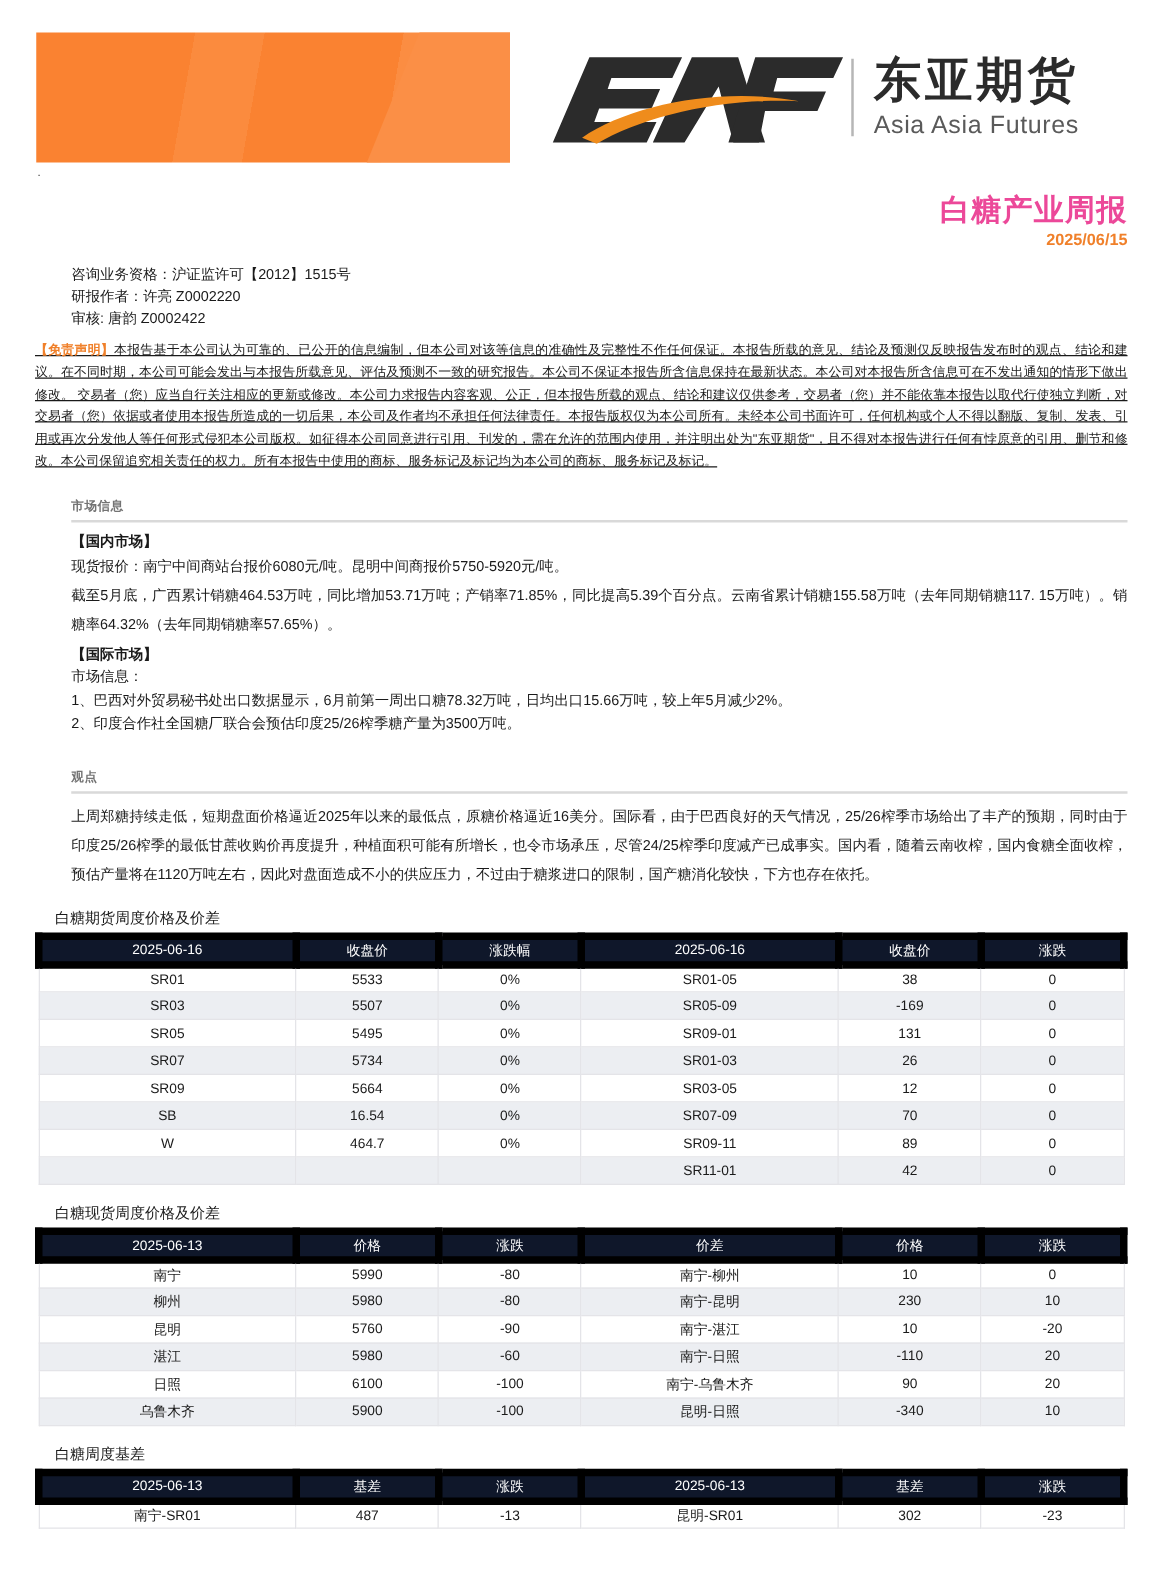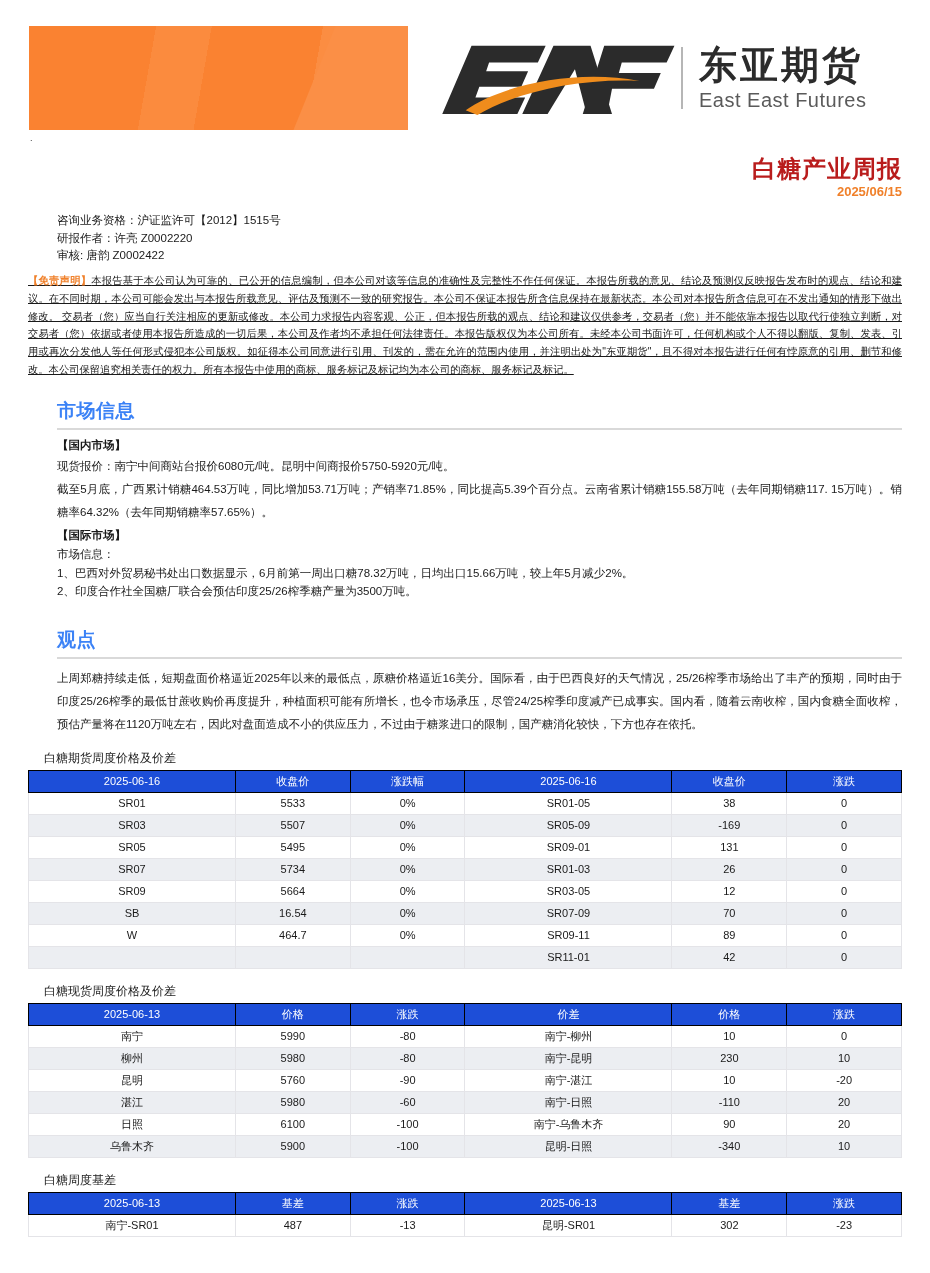--- a/index.html
+++ b/index.html
@@ -47,21 +47,21 @@
     display: flex;
     align-items: center;
     height: 100px;
   }
   .logo-mark { width: 245px; height: 80px; display:block; }
   .logo-div {
     width: 2px; height: 62px;
     background: #b6b6b6;
     margin: 0 16px 0 6px;
   }
-  .logo-cn-wrap { display:flex; flex-direction:column; justify-content:center; }
+  .logo-cn-wrap { display:flex; flex-direction:column; justify-content:center;text-align:center; }
   .logo-cn {
     font-family: "Liberation Sans", "DejaVu Sans", sans-serif;
     font-size: 38px;
     font-weight: 700;
     letter-spacing: 3px;
     color: #2b2b2b;
     line-height: 1;
   }
   .logo-en {
     font-size: 20px;
@@ -76,21 +76,21 @@
     font-size: 9px; color:#333;
   }
 
   
   .report-title-block {
     text-align: right;
     padding-right: 28px;
     margin-top: 8px;
   }
   .report-title {
-    color: #b91c1c;
+    color: #ec4899;
     font-size: 24px;
     font-weight: 700;
     letter-spacing: 1px;
     line-height: 1.1;
   }
   .report-date {
     color: #f0802a;
     font-size: 13px;
     font-weight: 700;
     margin-top: 3px;
@@ -116,22 +116,22 @@
     text-decoration: underline;
   }
   .disclaimer .tag {
     color: #f0802a;
     font-weight: 700;
   }
 
   
   .section { margin: 20px 28px 0 28px; }
   .section-head {
-    color: #3b82f6;
-    font-size: 19px;
+    color: #737373;
+    font-size: 10px;
     font-weight: 700;
     padding-left: 29px;
     letter-spacing: 0.5px;
   }
   .section-rule {
     height: 2px;
     background: #d9d9d9;
     margin: 4px 0 8px 29px;
   }
   .sub-head {
@@ -157,26 +157,26 @@
     margin-bottom: 3px;
     color: #1a1a1a;
   }
   table.dt {
     width: 100%;
     border-collapse: collapse;
     font-size: 11px;
     table-layout: fixed;
   }
   table.dt th {
-    background: #1d4ed8;
+    background: #0f172a;
     color: #ffffff;
     font-weight: 400;
     height: 22px;
     text-align: center;
-    border: 1px solid #000000;
+    border: 6px solid #000000;
     font-size: 11px;
   }
   table.dt td {
     height: 22px;
     text-align: center;
     border: 1px solid #e4e4e8;
     color: #1a1a1a;
   }
   table.dt tbody tr:nth-child(odd) td { background: #ffffff; }
   table.dt tbody tr:nth-child(even) td { background: #eceef2; }
@@ -195,21 +195,21 @@
       <g fill="#2b2b2b">
         <polygon points="42,8 118,8 110,25 60,25 57,34 100,34 93,50 50,50 46,61 97,61 89,78 12,78"></polygon>
         <polygon points="126,8 164,8 186,78 160,78 148,32 120,78 94,78"></polygon>
         <polygon points="178,8 250,8 242,25 196,25 193,36 236,36 229,52 186,52 181,78 156,78"></polygon>
       </g>
       <path d="M36 74 C75 47 150 32 214 44 C152 41 86 56 48 79 Z" fill="#ef8c1c"></path>
     </svg>
     <div class="logo-div"></div>
     <div class="logo-cn-wrap">
       <div class="logo-cn">东亚期货</div>
-      <div class="logo-en">East East Futures</div>
+      <div class="logo-en">Asia Asia Futures</div>
     </div>
   </div>
 
   <div class="tiny-dot">.</div>
 </div>
 
 <div class="report-title-block">
   <div class="report-title">白糖产业周报</div>
   <div class="report-date">2025/06/15</div>
 </div>

